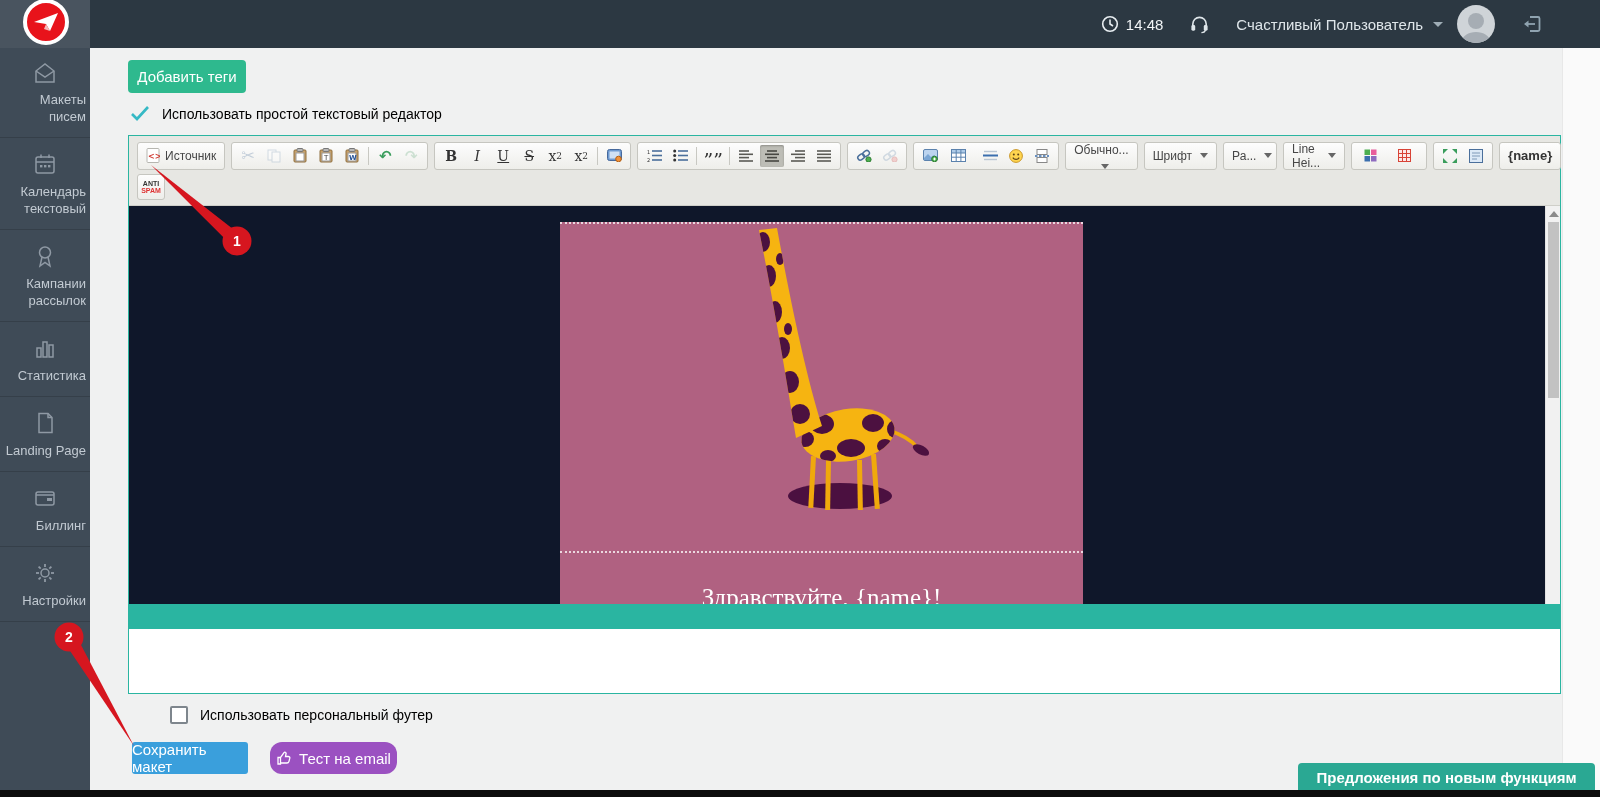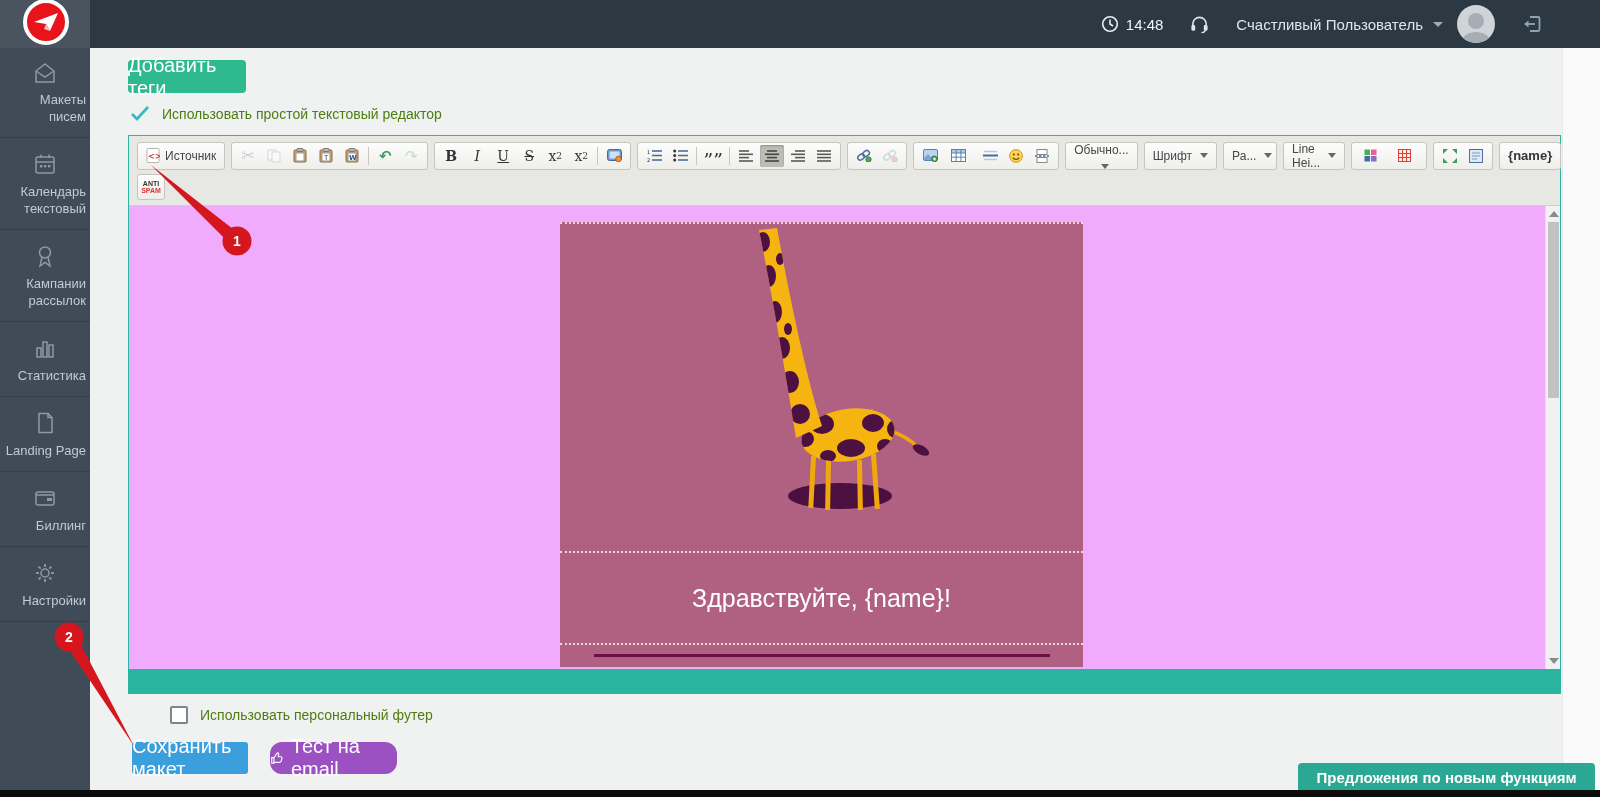--- a/index.html
+++ b/index.html
@@ -20,24 +20,24 @@
   .tb-icon{ margin-left:26px; display:flex; align-items:center; }
 
   
   .sidebar{ position:absolute; left:0; top:48px; width:90px; height:742px; background:#3f4b57; z-index:4; }
   .side-item{ padding:13px 4px 12px; border-bottom:1px solid #353f49; text-align:right; cursor:pointer; }
   .side-item .lbl{ display:block; color:#c2cad2; font-size:13px; line-height:17px; margin-top:6px; }
   .side-item svg{ display:block; margin:0 auto; }
 
   
   .btn{ display:inline-flex; align-items:center; justify-content:center; color:#fff; border-radius:4px;
-        font-size:20px; cursor:pointer; }
+        font-size:15px; cursor:pointer; }
   .add-tags{ position:absolute; left:128px; top:60px; width:118px; height:33px; background:#2eb98e; }
   .chk-row{ position:absolute; display:flex; align-items:center; }
-  .chk-row .lbl{ font-size:14px; color:#4d7c0f; margin-left:12px; }
+  .chk-row .lbl{ font-size:14px; color:#000000; margin-left:12px; }
   .row-simple{ left:130px; top:105px; }
   .row-footer{ left:130px; top:706px;padding-left:40px; }
   .chk-empty{ width:18px; height:18px; background:#fff; border:2px solid #7e868d; border-radius:2px; }
 
   .save-btn{ position:absolute; left:132px; top:742px; width:116px; height:32px; background:#3a9fdc; border-radius:3px; }
   .test-btn{ position:absolute; left:270px; top:742px; width:127px; height:32px; background:#9b51c1; border-radius:12px; }
   .test-btn svg{ margin-right:7px; }
   .suggest-btn{ position:absolute; left:1298px; top:763px; width:297px; height:28px; background:#2aa893;
                 border-radius:4px 4px 0 0; font-weight:bold; font-size:15px; }
 
@@ -58,21 +58,21 @@
   .tb-drop .dcaret{ width:0; height:0; border-left:4px solid transparent; border-right:4px solid transparent;
                     border-top:5px solid #666; margin-left:8px; }
   .src-btn{ padding:0 8px; gap:5px; font-size:12px; color:#474747; cursor:pointer; }
   .antispam{ display:inline-flex; flex-direction:column; align-items:center; justify-content:center;
              background:linear-gradient(#fdfdfd,#eeeeea); border:1px solid #c6c6c0; border-radius:3px;
              width:28px; height:26px; line-height:7px; cursor:pointer; }
   .antispam .a1{ font-size:7px; font-weight:bold; color:#333; }
   .antispam .a2{ font-size:7px; font-weight:bold; color:#d33; }
   .name-btn{ padding:0 8px; font-weight:bold; font-size:13px; color:#333; }
 
-  .ed-content{ position:relative; height:463px; background:#f0abfc; overflow:hidden; }
+  .ed-content{ position:relative; height:398px; background:#0f172a; overflow:hidden;font-family:Liberation Serif, serif; }
   .ed-footer{ height:25px; background:#2ab5a1; }
 
   
   .mail-col{ position:absolute; left:431px; top:16px; width:523px; }
   .mail-hero{ height:331px; background:#b06181; border-top:2px dotted rgba(255,255,255,.75);
               border-bottom:2px dotted rgba(255,255,255,.75); overflow:hidden; }
   .mail-greet{ height:92px; background:#b06181; border-bottom:2px dotted rgba(255,255,255,.75);
                display:flex; align-items:center; justify-content:center; }
   .mail-greet span{ color:#fff; font-size:25px; }
   .mail-next{ height:22px; background:#b06181; padding-top:9px; }

